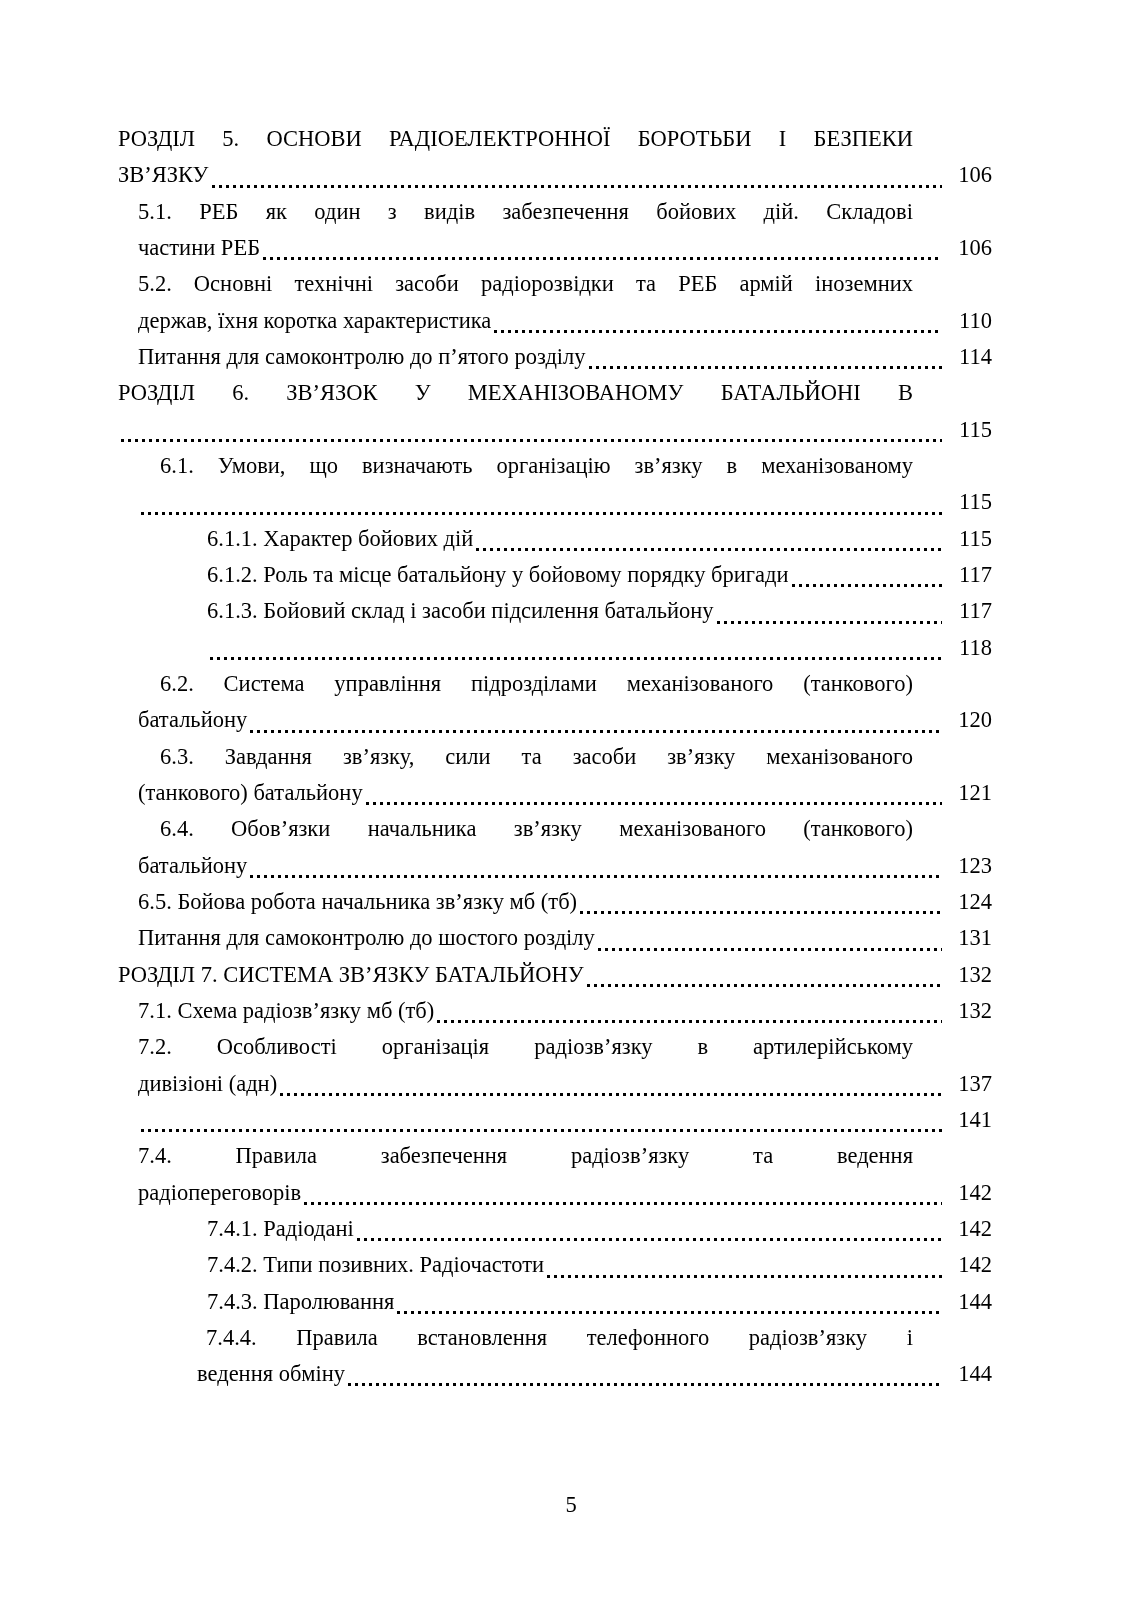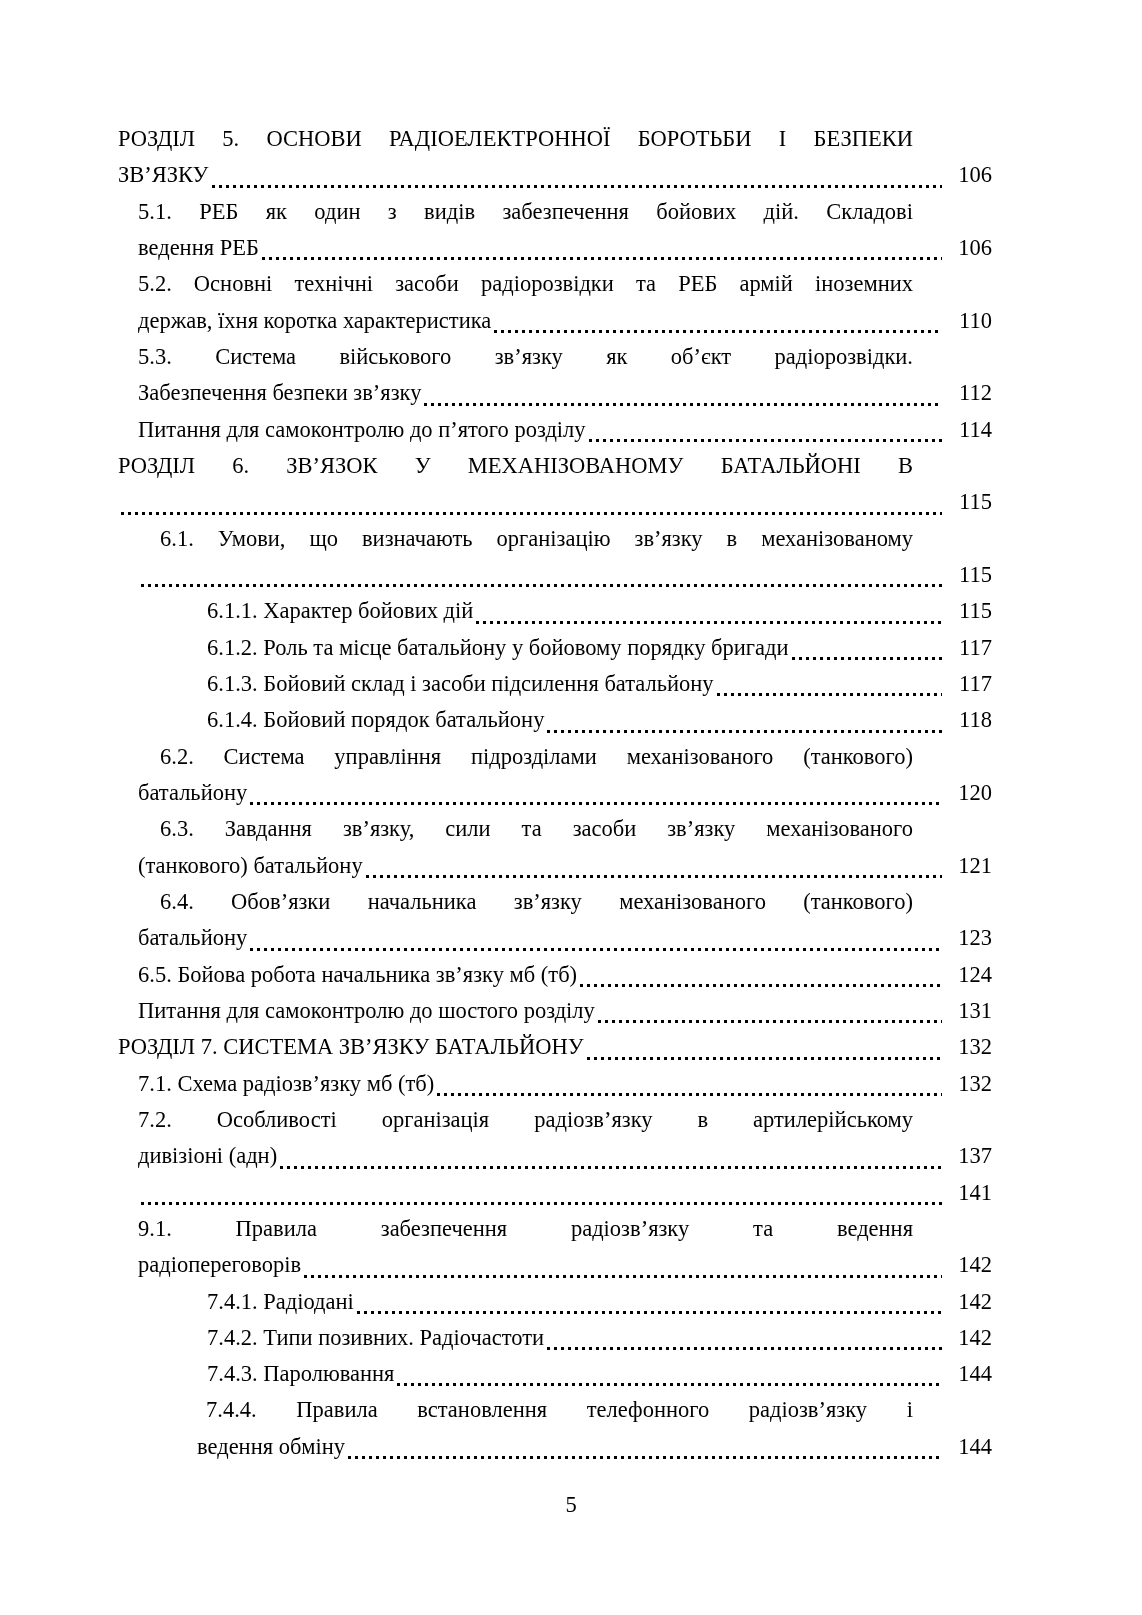--- a/index.html
+++ b/index.html
@@ -72,39 +72,31 @@
         <div class="line first">РОЗДІЛ 5. ОСНОВИ РАДІОЕЛЕКТРОННОЇ БОРОТЬБИ І БЕЗПЕКИ</div>
         <div class="line last">
           <span class="txt">ЗВ’ЯЗКУ</span>
           <span class="dots"></span>
           <span class="pg">106</span>
         </div>
       </div>
       <div class="entry lvl1">
         <div class="line first">5.1. РЕБ як один з видів забезпечення бойових дій. Складові</div>
         <div class="line last">
-          <span class="txt">ведення РЕБ</span>
+          <span class="txt">частини РЕБ</span>
           <span class="dots"></span>
           <span class="pg">106</span>
         </div>
       </div>
       <div class="entry lvl1">
         <div class="line first">5.2. Основні технічні засоби радіорозвідки та РЕБ армій іноземних</div>
         <div class="line last">
           <span class="txt">держав, їхня коротка характеристика</span>
           <span class="dots"></span>
           <span class="pg">110</span>
-        </div>
-      </div>
-      <div class="entry lvl1">
-        <div class="line first">5.3. Система військового зв’язку як об’єкт радіорозвідки.</div>
-        <div class="line last">
-          <span class="txt">Забезпечення безпеки зв’язку</span>
-          <span class="dots"></span>
-          <span class="pg">112</span>
         </div>
       </div>
       <div class="entry lvl1">
         <div class="line first last">
           <span class="txt">Питання для самоконтролю до п’ятого розділу</span>
           <span class="dots"></span>
           <span class="pg">114</span>
         </div>
       </div>
       <div class="entry lvl0">
@@ -137,21 +129,20 @@
       </div>
       <div class="entry lvl2">
         <div class="line first last">
           <span class="txt">6.1.3. Бойовий склад і засоби підсилення батальйону</span>
           <span class="dots"></span>
           <span class="pg">117</span>
         </div>
       </div>
       <div class="entry lvl2">
         <div class="line first last">
-          <span class="txt">6.1.4. Бойовий порядок батальйону</span>
           <span class="dots"></span>
           <span class="pg">118</span>
         </div>
       </div>
       <div class="entry lvl1 fi">
         <div class="line first">6.2. Система управління підрозділами механізованого (танкового)</div>
         <div class="line last">
           <span class="txt">батальйону</span>
           <span class="dots"></span>
           <span class="pg">120</span>
@@ -209,21 +200,21 @@
           <span class="pg">137</span>
         </div>
       </div>
       <div class="entry lvl1">
         <div class="line first last">
           <span class="dots"></span>
           <span class="pg">141</span>
         </div>
       </div>
       <div class="entry lvl1">
-        <div class="line first">9.1. Правила забезпечення радіозв’язку та ведення</div>
+        <div class="line first">7.4. Правила забезпечення радіозв’язку та ведення</div>
         <div class="line last">
           <span class="txt">радіопереговорів</span>
           <span class="dots"></span>
           <span class="pg">142</span>
         </div>
       </div>
       <div class="entry lvl2">
         <div class="line first last">
           <span class="txt">7.4.1. Радіодані</span>
           <span class="dots"></span>

